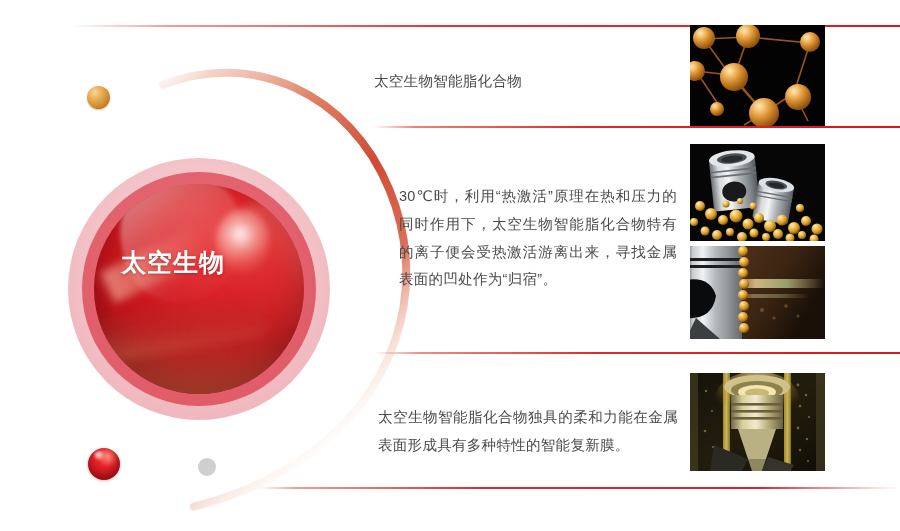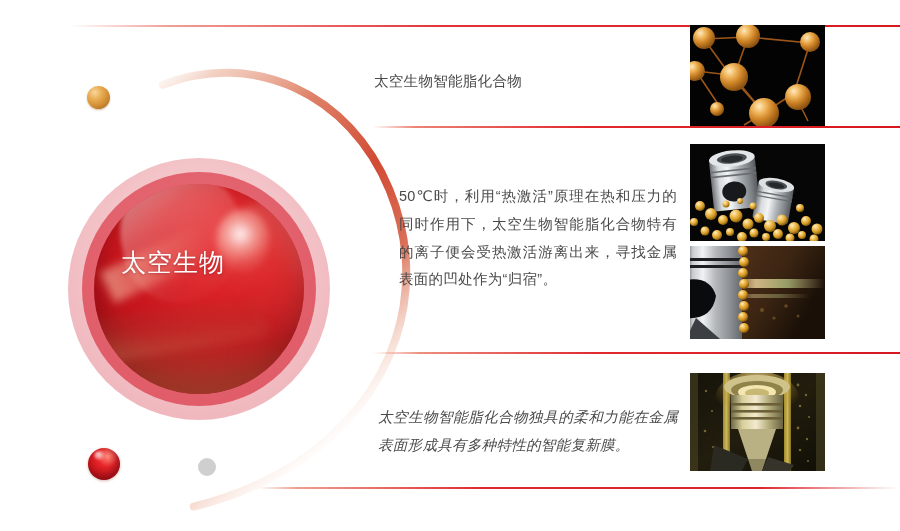--- a/index.html
+++ b/index.html
@@ -217,21 +217,21 @@
     position: absolute;
     left: 0;
     top: 0;
     width: 210px;
     height: 210px;
     display: flex;
     flex-direction: column;
     align-items: center;
     justify-content: center;
     color: #ffffff;
-    font-weight: normal;
+    font-weight: bold;
     font-size: 25px;
     line-height: 1.33;
     letter-spacing: 1px;
     text-shadow: 0 1px 3px rgba(120,10,18,0.45);
     z-index: 5;
   }
 
   
   .dot-gold {
     position: absolute;
@@ -290,21 +290,21 @@
     position: absolute;
     color: #4a4a4a;
     font-size: 14.5px;
     line-height: 1.92;
     letter-spacing: 0.3px;
     text-align: justify;
     font-family: "Liberation Sans", "DejaVu Sans", sans-serif;
   }
   .t1 { left: 1px; top: 68px; width: 300px; }
   .t2 { left: 26px; top: 183px; width: 278px; }
-  .t3 { left: 5px; top: 404px; width: 300px; font-style: italic; }
+  .t3 { left: 5px; top: 404px; width: 300px; }
 
   
   .photo {
     position: absolute;
     overflow: hidden;
     background: #000000;
   }
   .p1 { left: 690px; top: 25px;  width: 135px; height: 101px; }
   .p2 { left: 690px; top: 144px; width: 135px; height: 97px; }
   .p3 { left: 690px; top: 246px; width: 135px; height: 93px; }
@@ -365,21 +365,21 @@
       <div class="streak"></div>
       <div class="spec"></div>
     </div>
     <div class="ball-label">
       <div>太空生物</div>
     </div>
   </div>
 
   <div class="text-col">
     <div class="body-text t1">太空生物智能脂化合物</div>
-    <div class="body-text t2">50℃时，利用“热激活”原理在热和压力的同时作用下，太空生物智能脂化合物特有的离子便会受热激活游离出来，寻找金属表面的凹处作为“归宿”。</div>
+    <div class="body-text t2">30℃时，利用“热激活”原理在热和压力的同时作用下，太空生物智能脂化合物特有的离子便会受热激活游离出来，寻找金属表面的凹处作为“归宿”。</div>
     <div class="body-text t3">太空生物智能脂化合物独具的柔和力能在金属表面形成具有多种特性的智能复新膜。</div>
   </div>
 
   <div class="photo p1">
     <svg viewBox="0 0 135 101" preserveAspectRatio="none">
       <defs>
         <radialGradient id="gball" cx="34%" cy="28%" r="72%">
           <stop offset="0%" stop-color="#ffe9bd"></stop>
           <stop offset="30%" stop-color="#f0b860"></stop>
           <stop offset="62%" stop-color="#cf8426"></stop>

